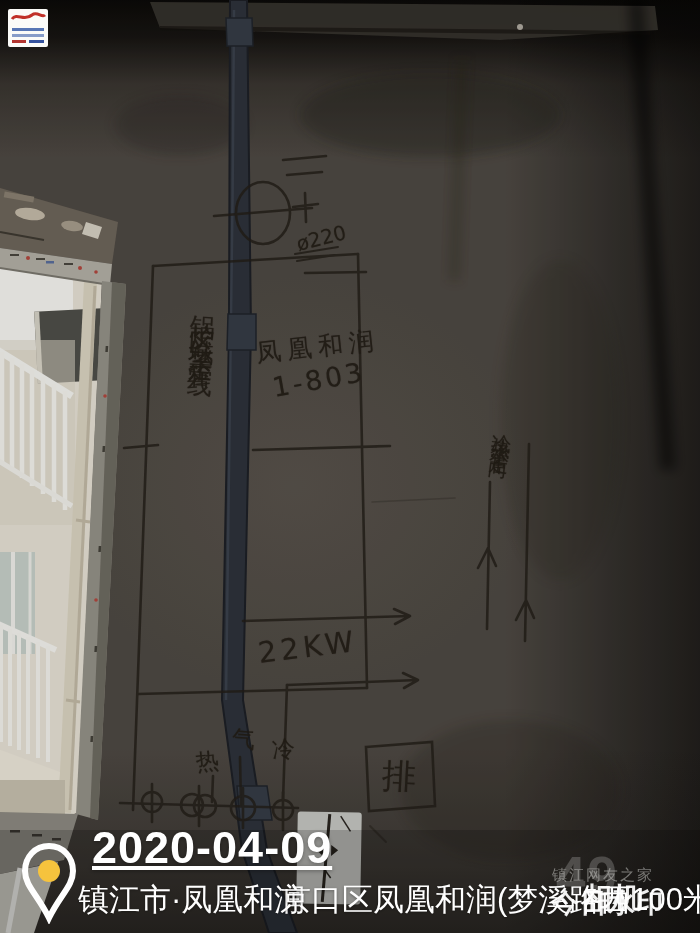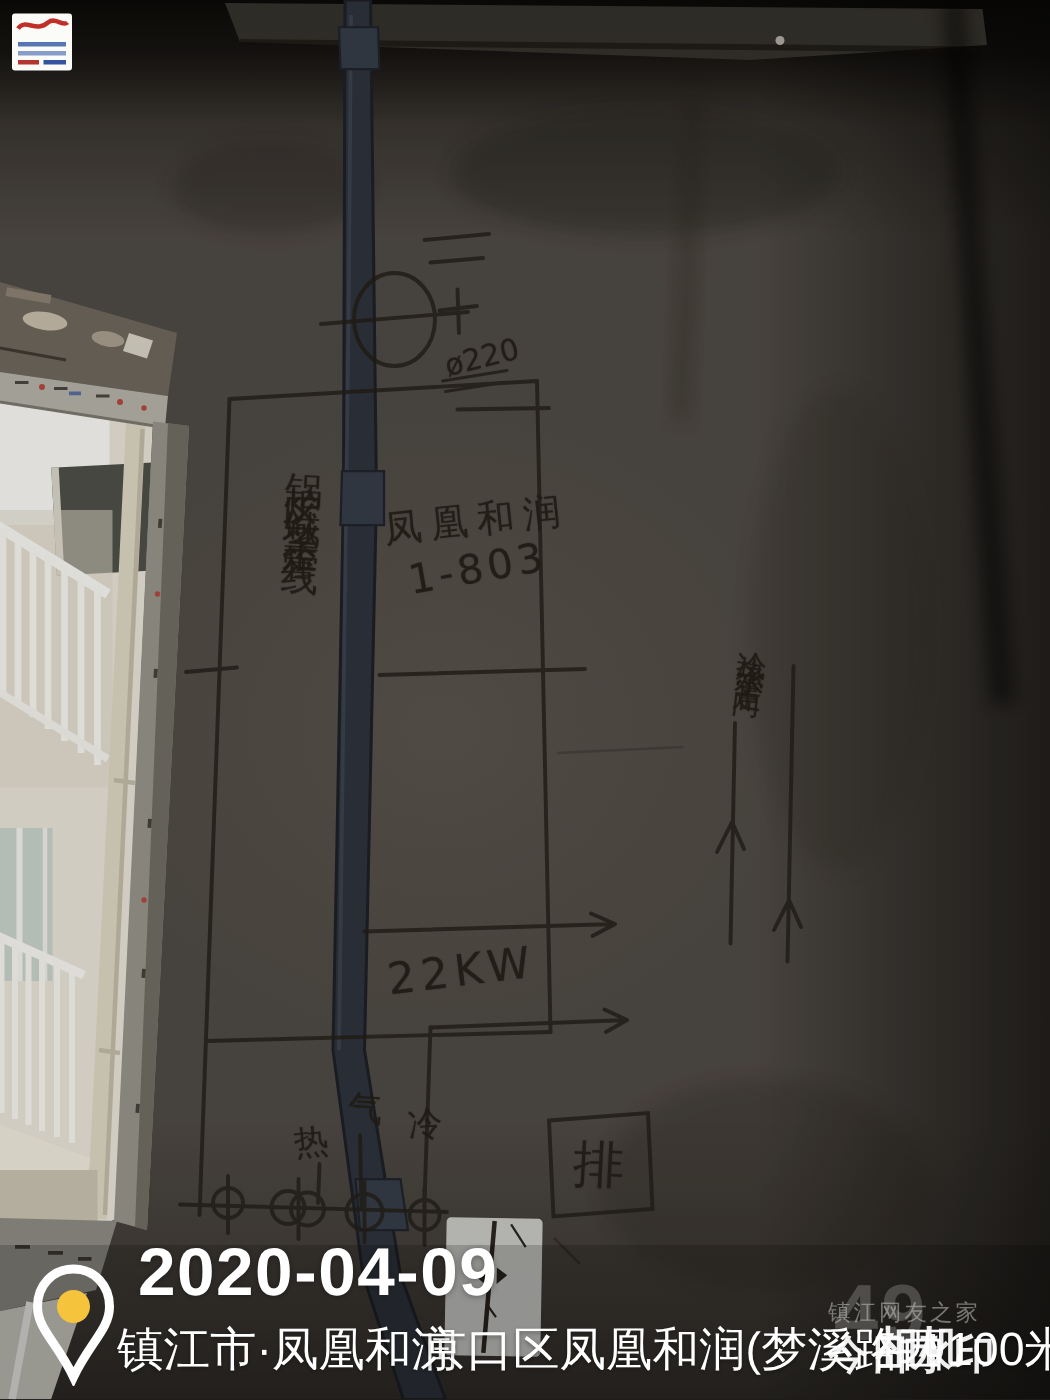--- a/index.html
+++ b/index.html
@@ -13,21 +13,21 @@
   #shade-center{background:radial-gradient(ellipse 340px 300px at 42% 52%,rgba(128,120,108,.20),rgba(0,0,0,0) 70%);}
   svg{position:absolute;left:0;top:0;}
   
   .hand{position:absolute;color:rgba(32,27,20,.88);font-family:"DejaVu Sans",sans-serif;
         text-shadow:0 0 1px rgba(32,27,20,.55);white-space:nowrap;}
   .vtext{writing-mode:vertical-rl;text-orientation:upright;}
   
   .wm{position:absolute;color:#fff;white-space:nowrap;}
   #brand-badge{position:absolute;left:8px;top:9px;width:40px;height:38px;background:#fbfbf8;border-radius:2px;overflow:hidden;}
   #brand-name{left:56px;top:11px;font-size:27px;letter-spacing:3px;font-weight:500;text-shadow:0 1px 3px rgba(0,0,0,.45);}
-  #wm-date{left:92px;top:822px;font-size:45px;font-weight:bold;letter-spacing:1px;text-shadow:0 1px 4px rgba(0,0,0,.35);}
+  #wm-date{left:92px;top:822px;font-size:45px;font-weight:bold;letter-spacing:1px;text-shadow:0 1px 4px rgba(0,0,0,.35);text-decoration:underline;}
   #wm-city{left:78px;top:879px;font-size:31px;font-weight:500;text-shadow:0 1px 3px rgba(0,0,0,.35);}
   #wm-address{left:280px;top:879px;font-size:31px;font-weight:500;text-shadow:0 1px 3px rgba(0,0,0,.35);}
   #wm-postno{left:556px;top:845px;font-size:53px;font-weight:bold;color:rgba(255,255,255,.20);letter-spacing:2px;}
   #wm-app1{left:552px;top:846px;font-size:27px;font-weight:700;color:rgba(255,255,255,.93);letter-spacing:1px;margin-top:39px;}
   #wm-app2{left:584px;top:879px;font-size:28px;font-weight:600;color:rgba(255,255,255,.93);letter-spacing:1px;text-align:center;}
   #wm-forum{left:552px;top:866px;font-size:15px;color:rgba(195,195,192,.55);letter-spacing:2px;}
 </style>
 </head>
 <body>
 

